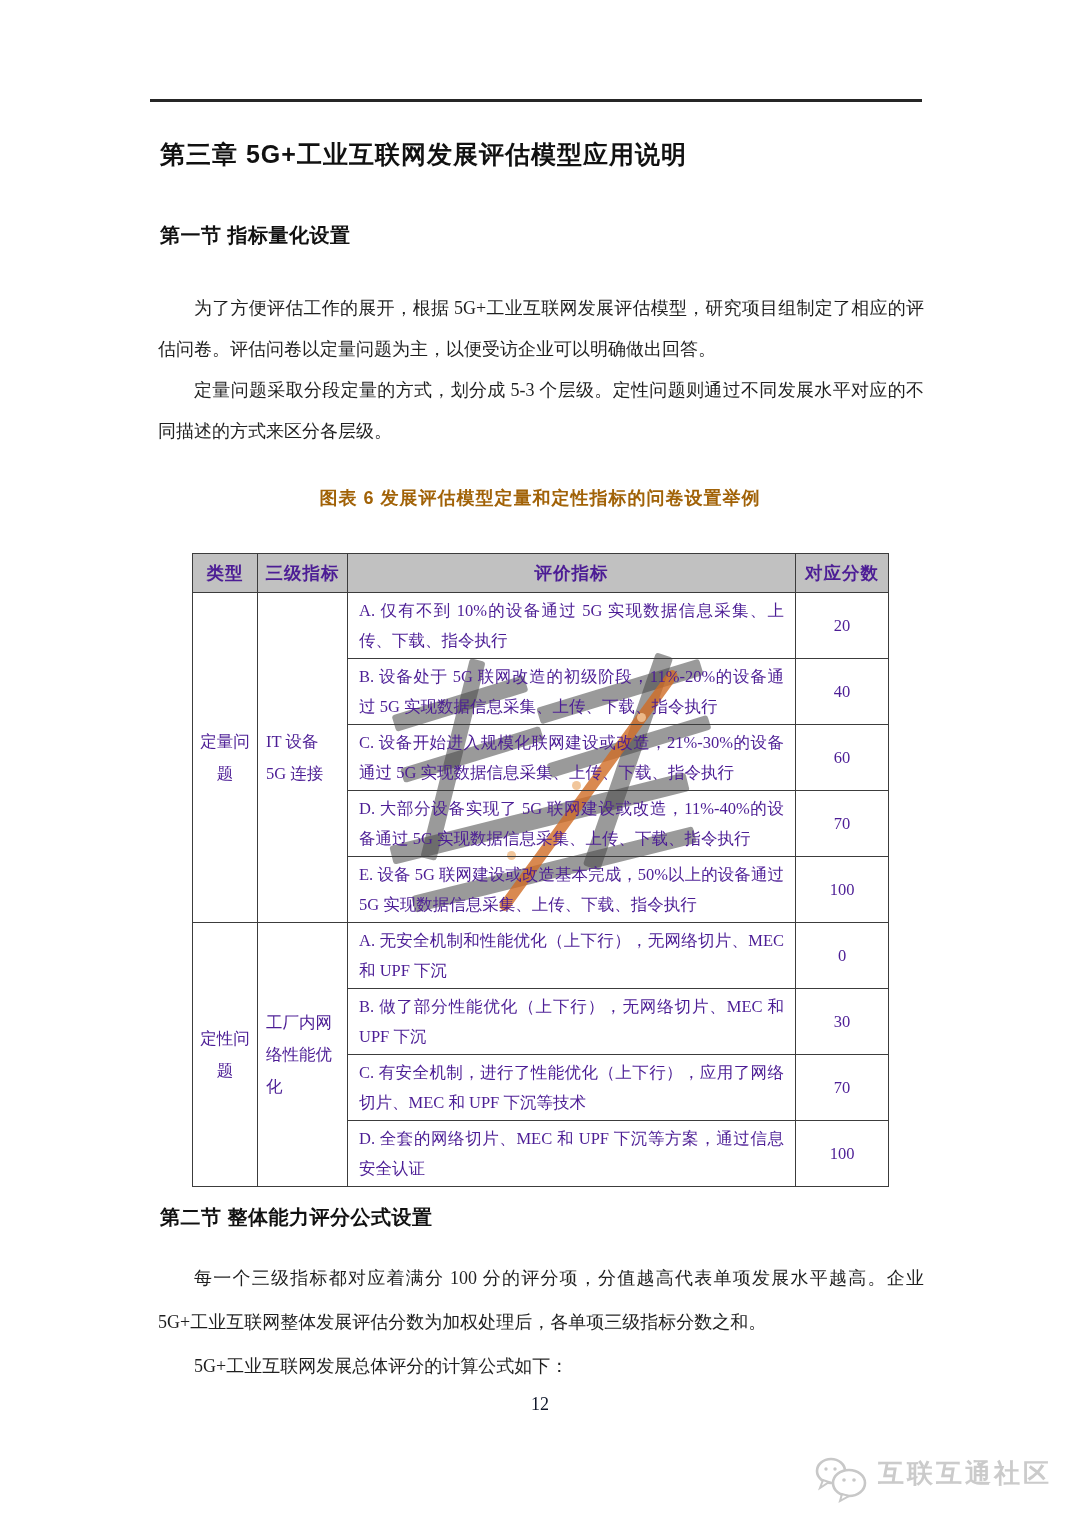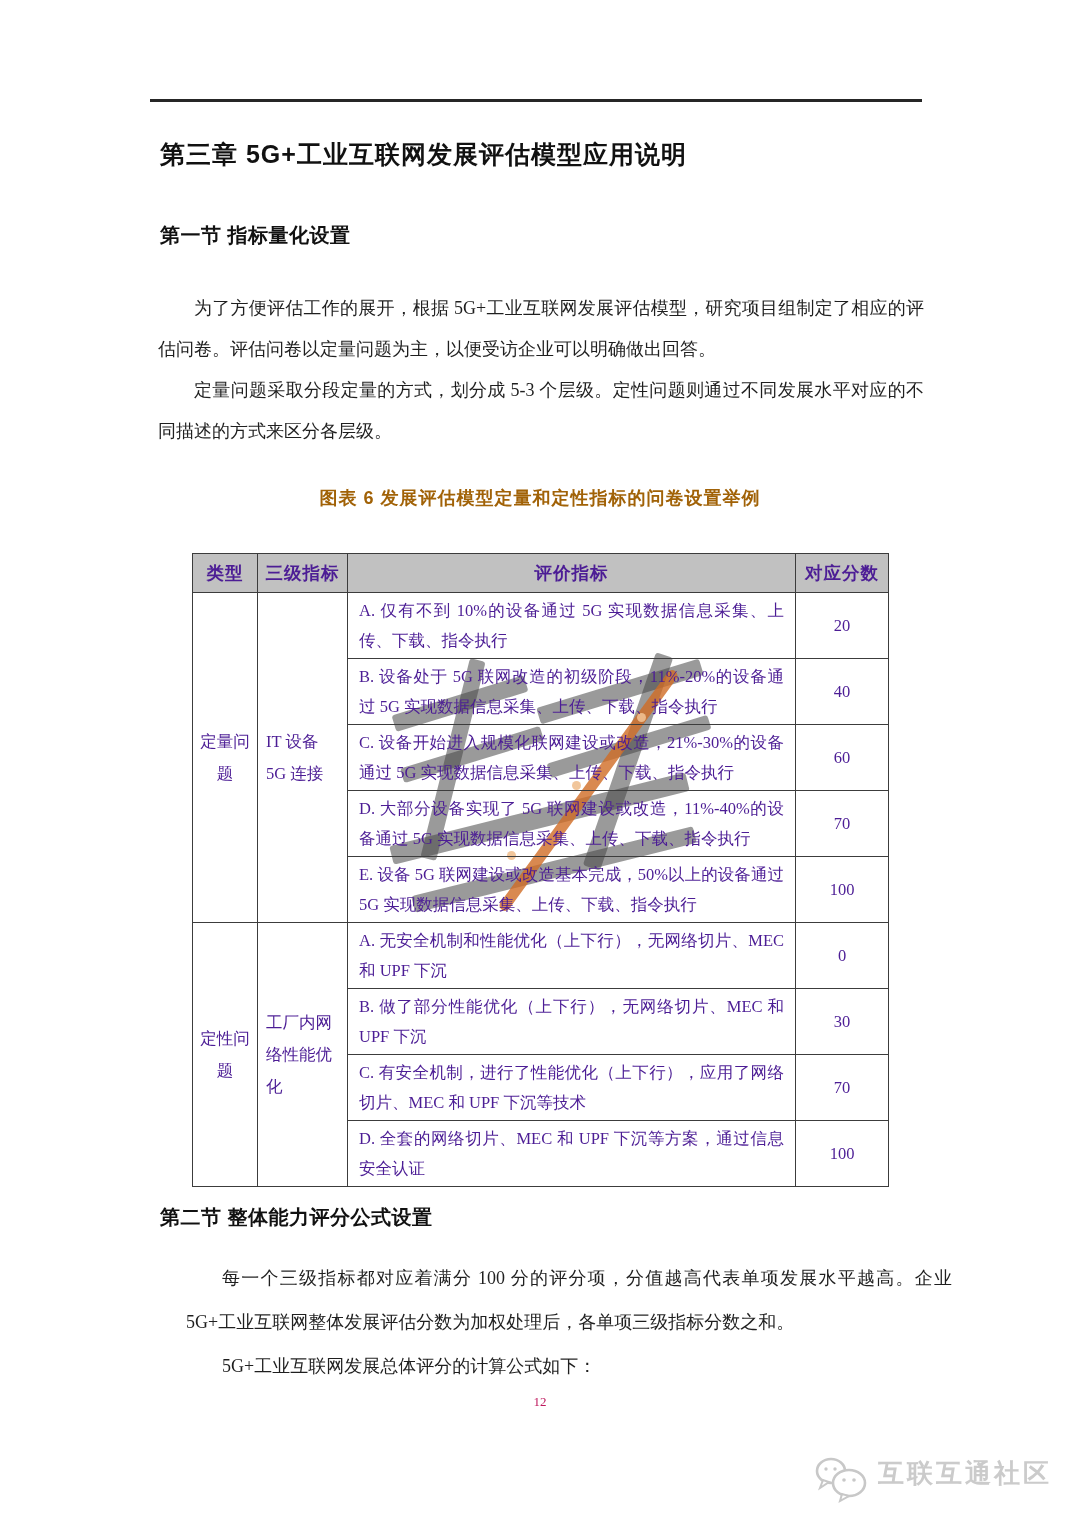--- a/index.html
+++ b/index.html
@@ -40,21 +40,21 @@
     letter-spacing: 0.5px;
   }
   #section1-title { top: 222px; }
   #section2-title { top: 1204px; }
   .body-block {
     position: absolute;
     left: 158px;
     width: 766px;
   }
   #intro-paragraphs { top: 288px; }
-  #section2-paragraphs { top: 1256px; margin-left: 28px; }
+  #section2-paragraphs { top: 1256px; }
   .body-block p {
     margin: 0;
     text-indent: 2em;
     font-size: 18px;
     line-height: 41px;
     text-align: justify;
   }
   #section2-paragraphs p { line-height: 44px; }
   .figure-caption {
     position: absolute;
@@ -137,22 +137,22 @@
   }
   td.cell-score {
     text-align: center;
     vertical-align: middle;
   }
   .page-number {
     position: absolute;
     left: 0; top: 1394px;
     width: 100%;
     text-align: center;
-    font-size: 13px;
-    color: #be185d;
+    font-size: 18px;
+    color: #0f172a;
   }
   .footer-brand {
     position: absolute;
     right: 28px; top: 1456px;
     display: flex;
     gap: 8px;
   }
   .footer-brand .brand-text {
     font-family: "Liberation Sans", sans-serif;
     font-size: 26px;

